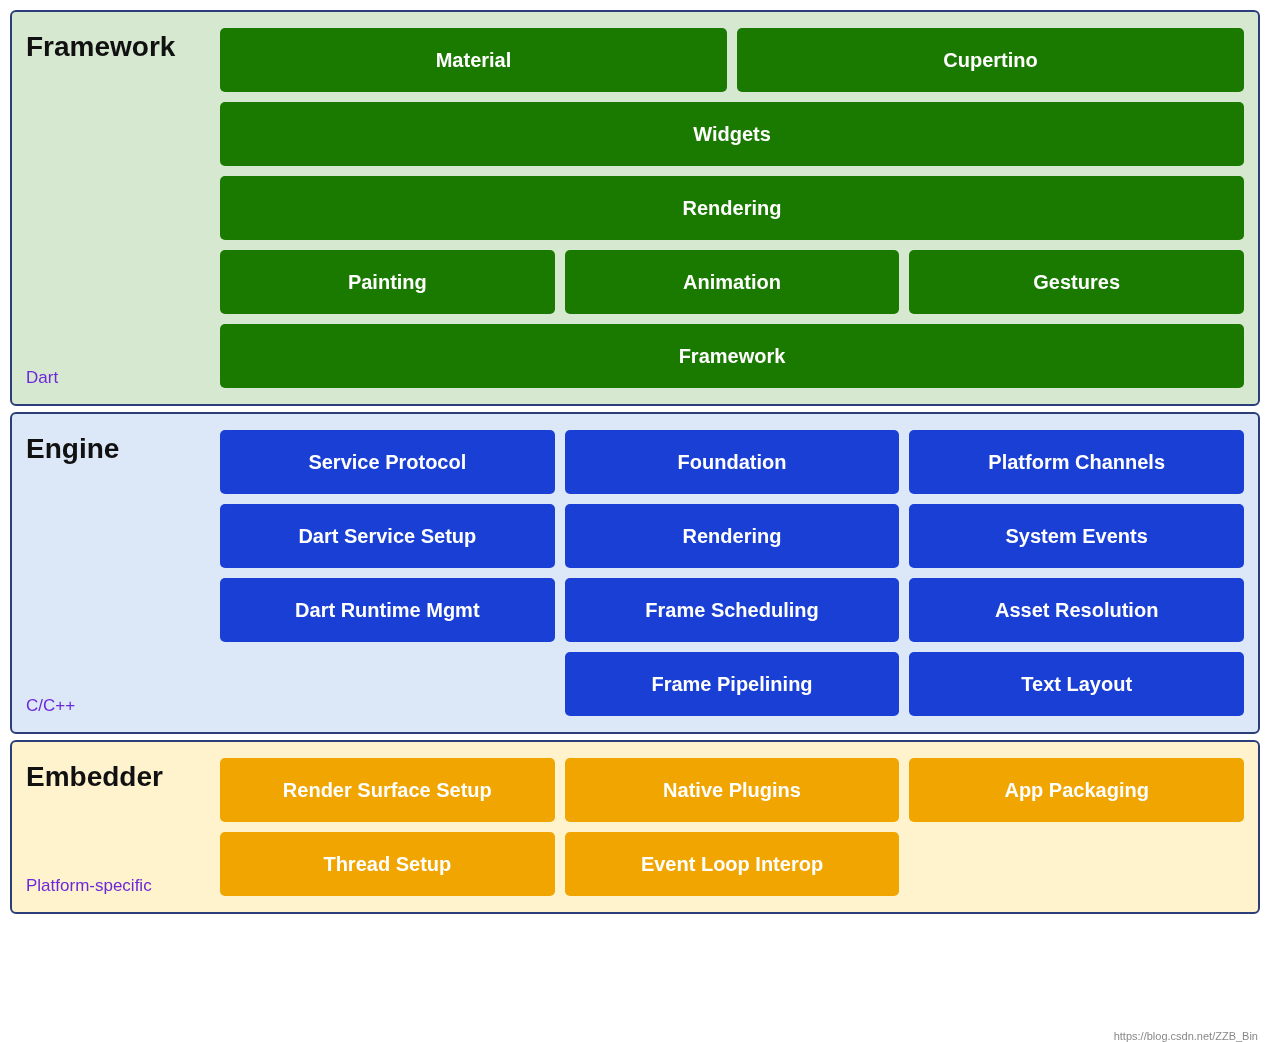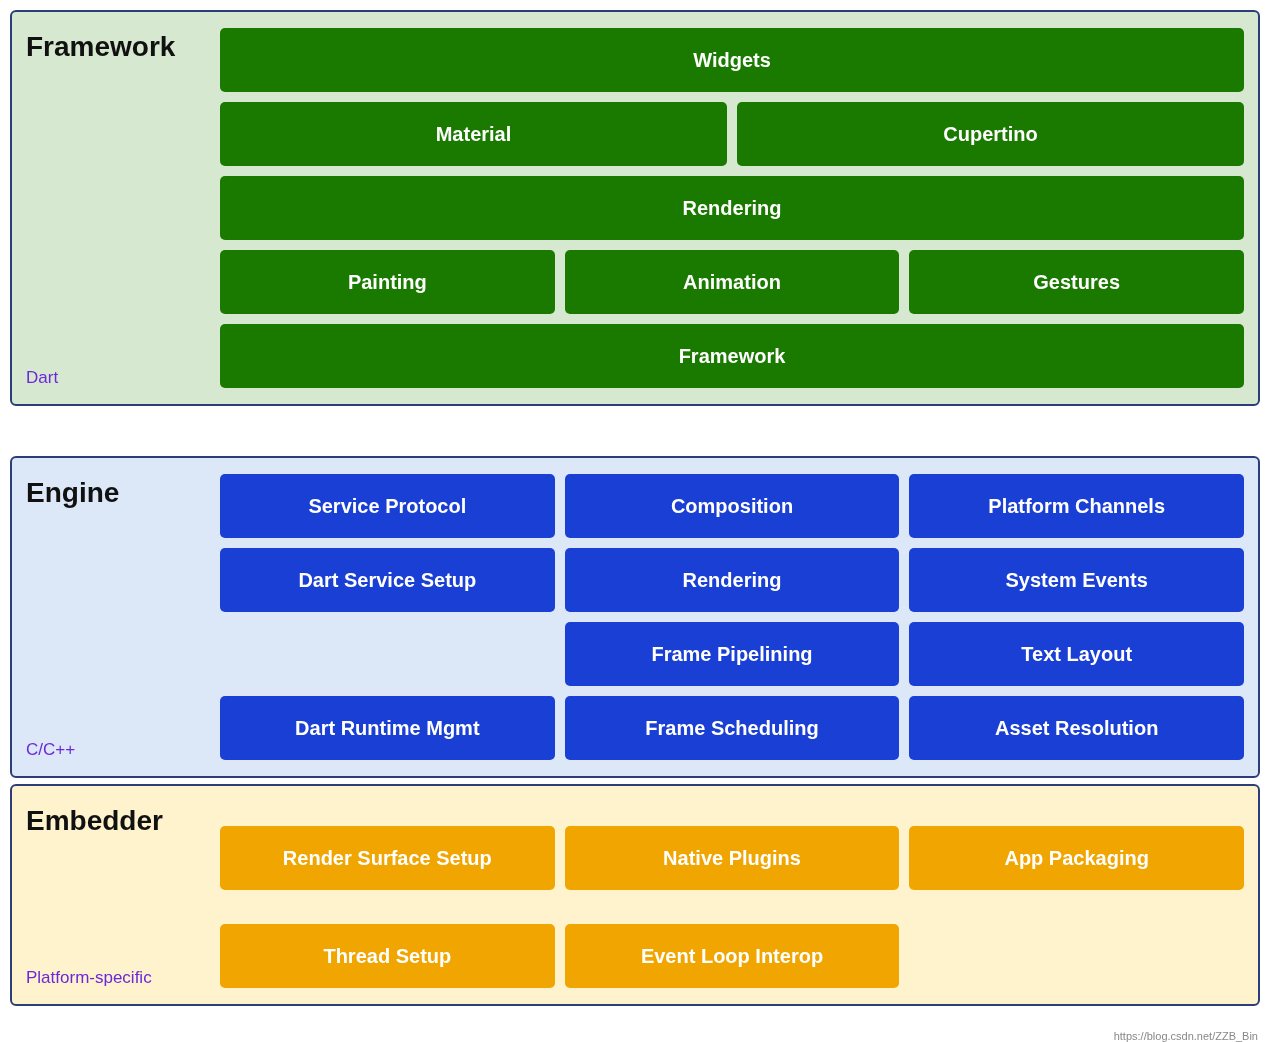--- a/index.html
+++ b/index.html
@@ -76,35 +76,33 @@
       background-color: #d6e8d0;
     }
 
     .cell-green {
       background-color: #1a7a00;
     }
 
     
     .engine-section {
       background-color: #dce8f8;
-      margin-top: 44px;
     }
 
     .cell-blue {
       background-color: #1a3fd4;
     }
 
     
     .embedder-section {
       background-color: #fef3cc;
     }
 
     .cell-orange {
       background-color: #f0a500;
-      margin-top: 24px;
     }
 
     .watermark {
       position: fixed;
       bottom: 0;
       right: 12px;
       font-size: 11px;
       color: #888;
     }
   </style>
@@ -112,26 +110,26 @@
 <body>
 
 <div class="section framework-section">
   <div class="section-label">
     <span class="section-title">Framework</span>
     <span class="section-subtitle">Dart</span>
   </div>
   <div class="section-content">
 
     <div class="row">
-      <div class="cell cell-green" style="flex:1">Widgets</div>
-    </div>
-
-    <div class="row">
       <div class="cell cell-green" style="flex:1">Material</div>
       <div class="cell cell-green" style="flex:1">Cupertino</div>
+    </div>
+
+    <div class="row">
+      <div class="cell cell-green" style="flex:1">Widgets</div>
     </div>
 
     <div class="row">
       <div class="cell cell-green" style="flex:1">Rendering</div>
     </div>
 
     <div class="row">
       <div class="cell cell-green" style="flex:1">Painting</div>
       <div class="cell cell-green" style="flex:1">Animation</div>
       <div class="cell cell-green" style="flex:1">Gestures</div>
@@ -145,40 +143,40 @@
 
 <div class="section engine-section">
   <div class="section-label">
     <span class="section-title">Engine</span>
     <span class="section-subtitle">C/C++</span>
   </div>
   <div class="section-content">
 
     <div class="row">
       <div class="cell cell-blue" style="flex:1">Service Protocol</div>
-      <div class="cell cell-blue" style="flex:1">Composition</div>
+      <div class="cell cell-blue" style="flex:1">Foundation</div>
       <div class="cell cell-blue" style="flex:1">Platform Channels</div>
     </div>
 
     <div class="row">
       <div class="cell cell-blue" style="flex:1">Dart Service Setup</div>
       <div class="cell cell-blue" style="flex:1">Rendering</div>
       <div class="cell cell-blue" style="flex:1">System Events</div>
     </div>
 
     <div class="row">
+      <div class="cell cell-blue" style="flex:1">Dart Runtime Mgmt</div>
+      <div class="cell cell-blue" style="flex:1">Frame Scheduling</div>
+      <div class="cell cell-blue" style="flex:1">Asset Resolution</div>
+    </div>
+
+    <div class="row">
       <div class="cell" style="flex:1;background:transparent;"></div>
       <div class="cell cell-blue" style="flex:1">Frame Pipelining</div>
       <div class="cell cell-blue" style="flex:1">Text Layout</div>
-    </div>
-
-    <div class="row">
-      <div class="cell cell-blue" style="flex:1">Dart Runtime Mgmt</div>
-      <div class="cell cell-blue" style="flex:1">Frame Scheduling</div>
-      <div class="cell cell-blue" style="flex:1">Asset Resolution</div>
     </div>
   </div>
 </div>
 
 <div class="section embedder-section">
   <div class="section-label">
     <span class="section-title">Embedder</span>
     <span class="section-subtitle">Platform-specific</span>
   </div>
   <div class="section-content">

